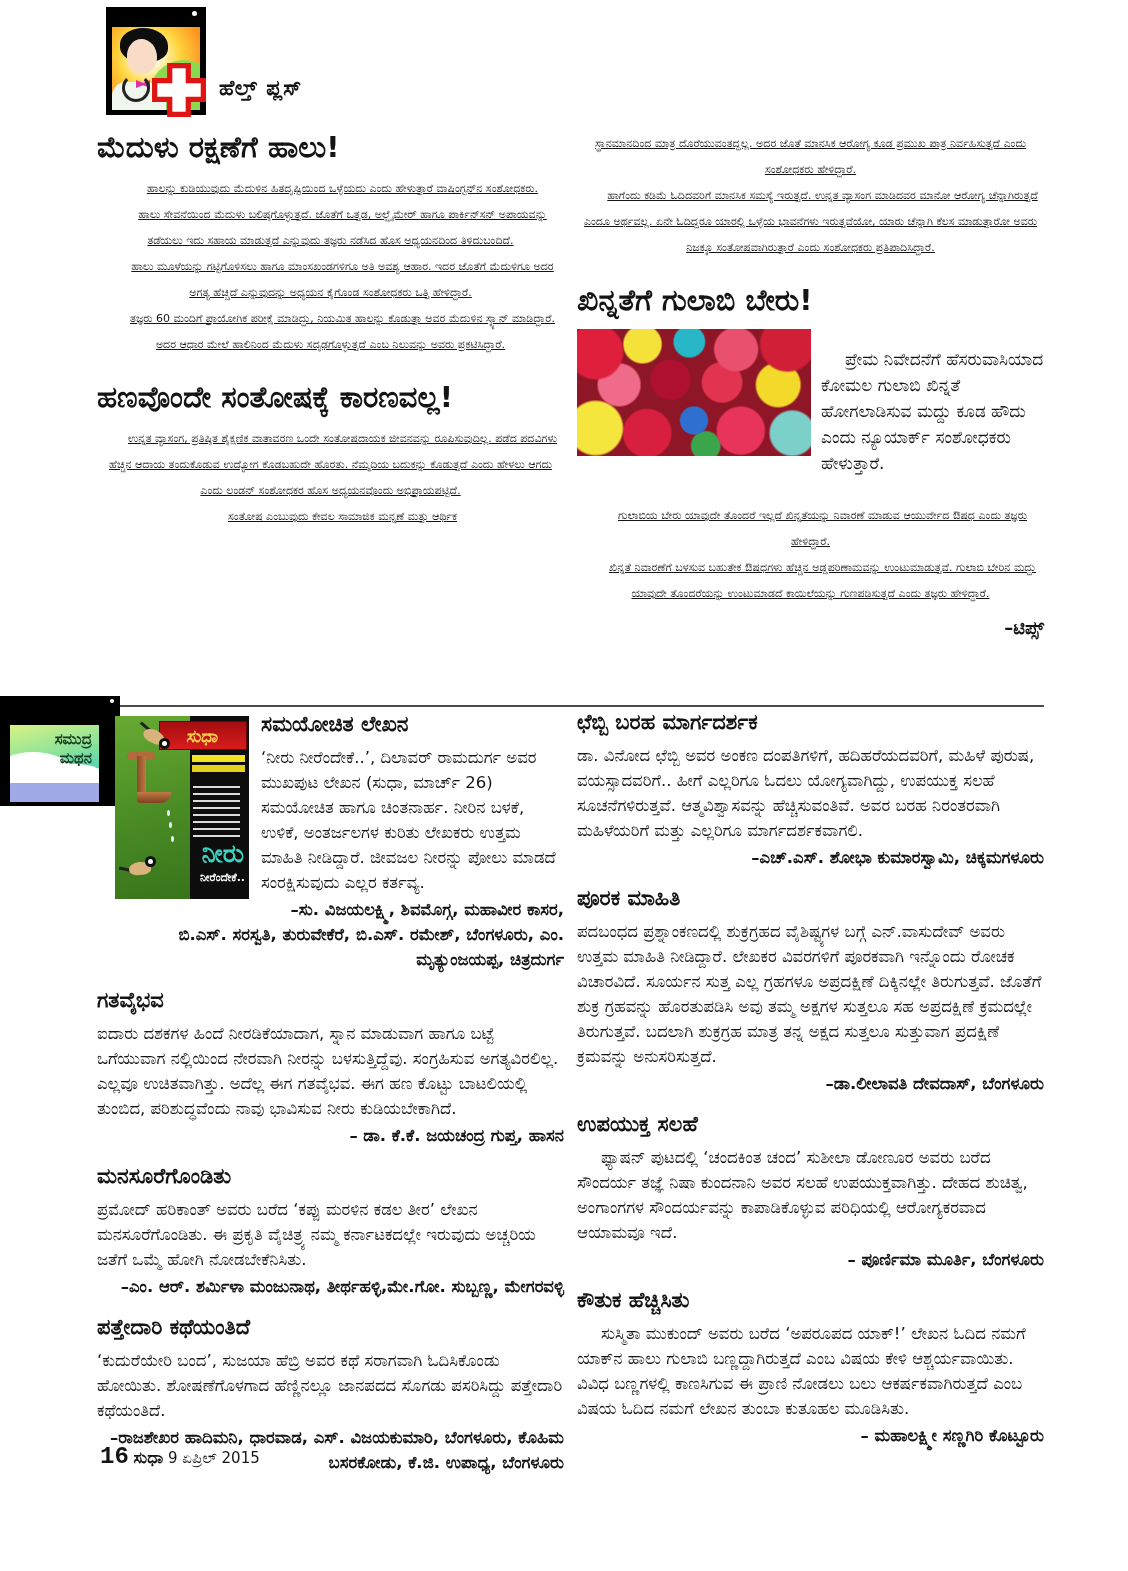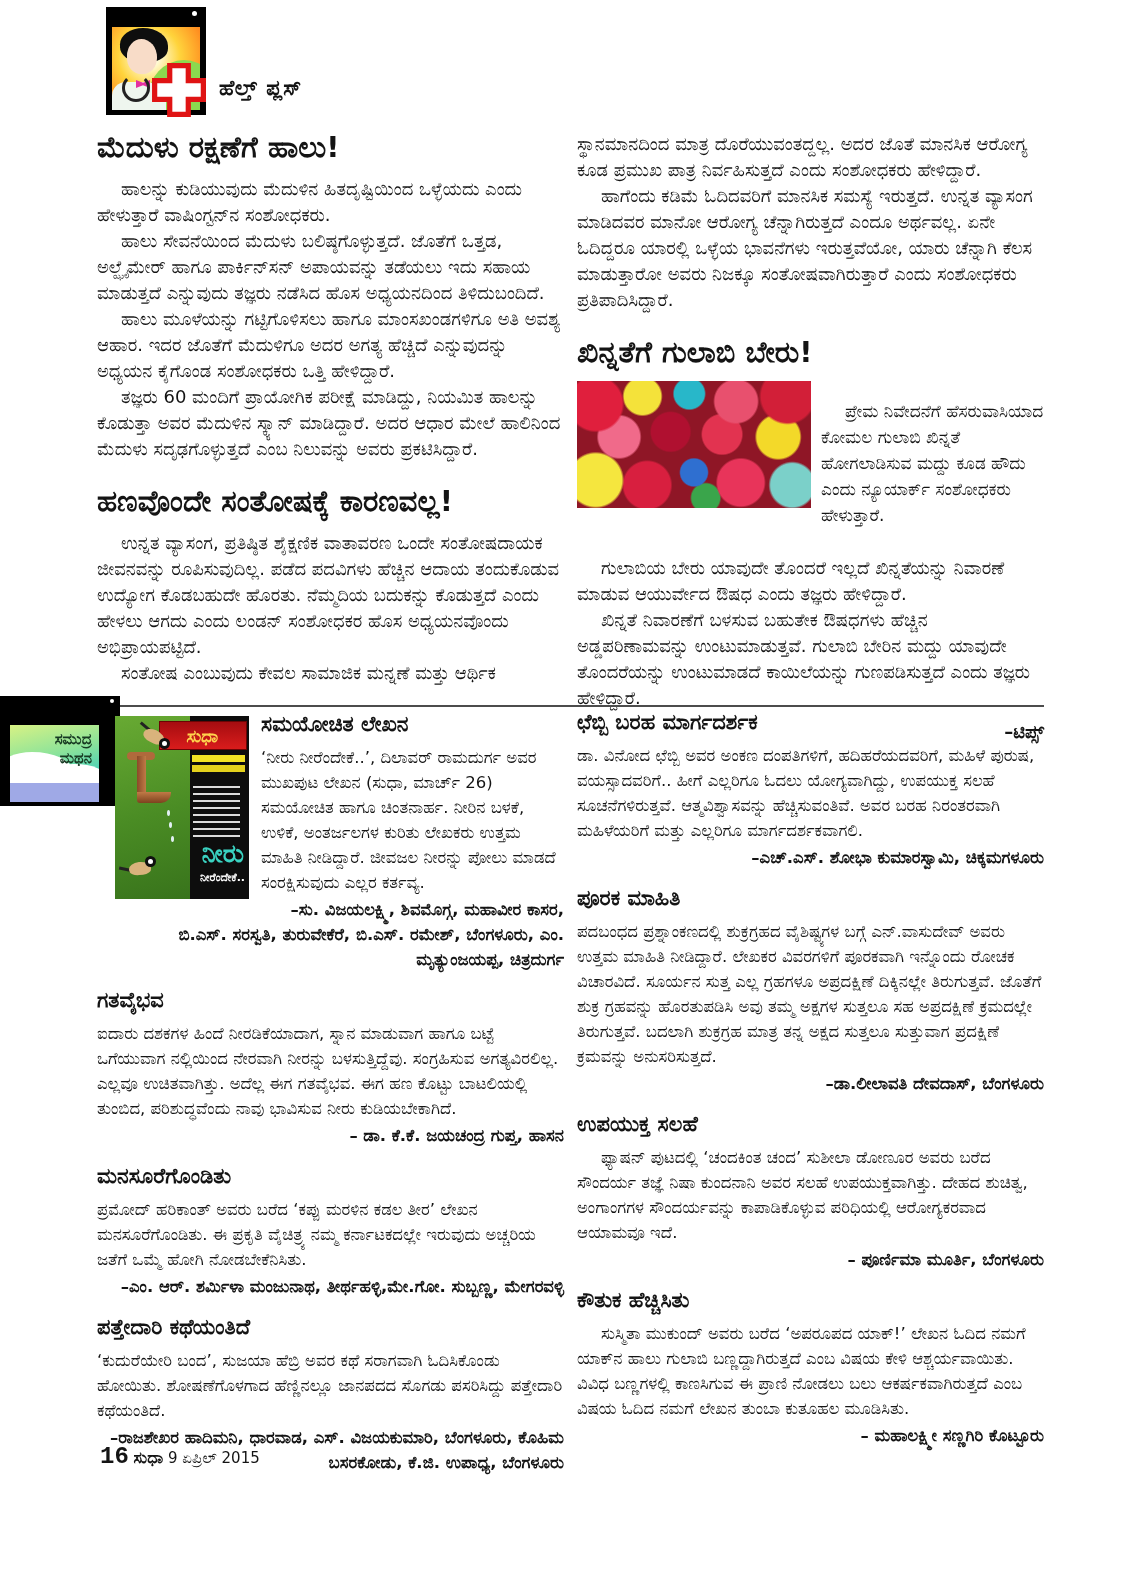--- a/index.html
+++ b/index.html
@@ -18,21 +18,21 @@
   .hl-bow{position:absolute;left:24px;bottom:22px;width:14px;height:8px;background:#e42fa0;
           clip-path:polygon(0 0,50% 35%,100% 0,100% 100%,50% 65%,0 100%);}
   .hl-steth{position:absolute;left:10px;bottom:8px;width:22px;height:22px;border:3px solid #222;border-radius:50%;border-top-color:transparent;}
   .hl-cross{position:absolute;right:-2px;bottom:-4px;}
   .header-title{position:absolute;left:219px;top:76px;font-size:21px;font-weight:bold;letter-spacing:1px;}
 
   
   .tl{position:absolute;left:97px;top:130px;width:467px;}
   .tr{position:absolute;left:577px;top:131px;width:467px;}
   .art-h{font-size:29px;line-height:34px;font-weight:bold;margin:0 0 12px 0;}
-  .b{font-size:18px;line-height:26px;margin:0;text-align:left;}
+  .b{font-size:11px;line-height:26px;margin:0;text-align:center;text-decoration:underline;}
   .ind{text-indent:24px;}
   .mt{margin-top:22px;}
   .rose-row{display:flex;gap:10px;margin-top:4px;}
   .rose-img{flex:0 0 auto;width:234px;height:127px;background:
       radial-gradient(circle at 8% 18%,#e01f3d 0 11%,transparent 12%),
       radial-gradient(circle at 28% 12%,#f4e23a 0 9%,transparent 10%),
       radial-gradient(circle at 48% 10%,#28b7c9 0 9%,transparent 10%),
       radial-gradient(circle at 68% 16%,#e8506e 0 11%,transparent 12%),
       radial-gradient(circle at 90% 12%,#d21f38 0 11%,transparent 12%),
       radial-gradient(circle at 18% 44%,#f06a8a 0 10%,transparent 11%),

